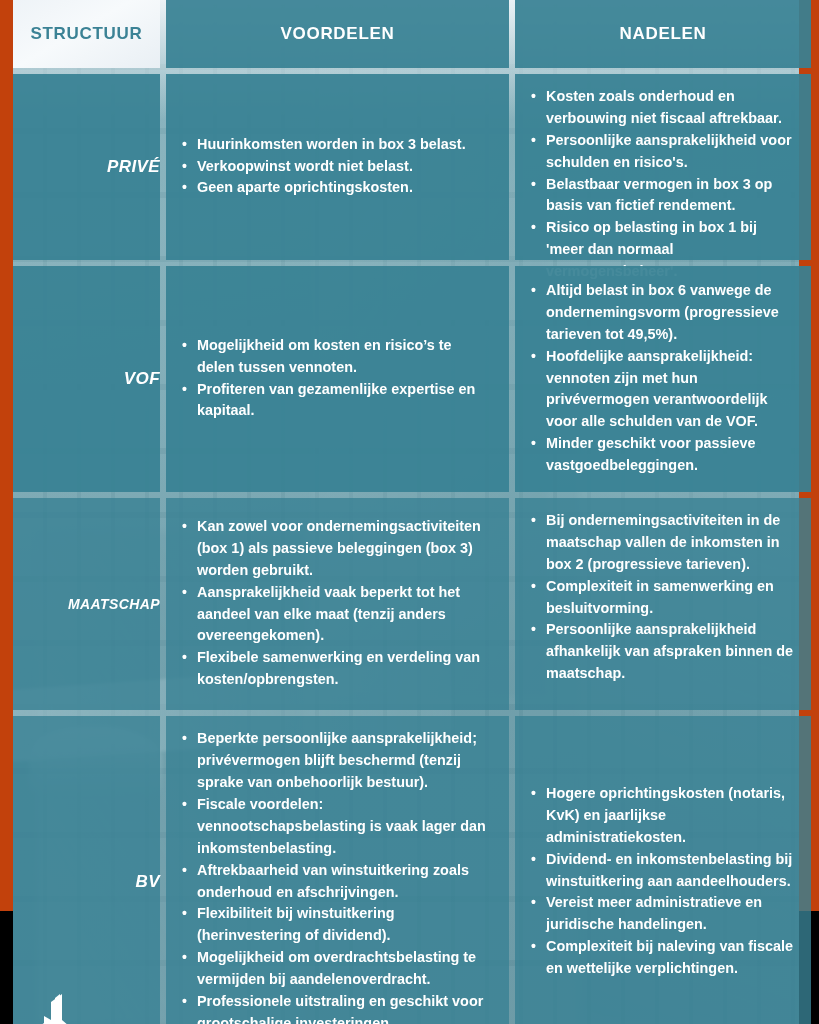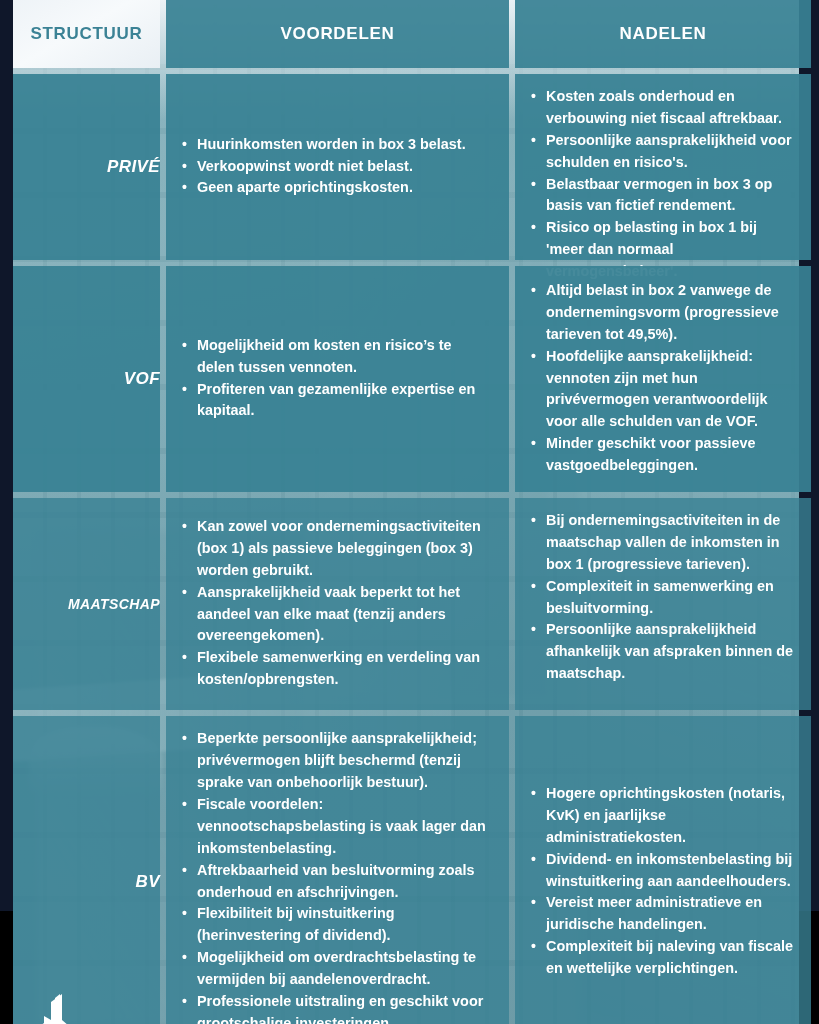--- a/index.html
+++ b/index.html
@@ -8,21 +8,21 @@
     width: 819px;
     height: 1024px;
     background: #000000;
     overflow: hidden;
   }
 
   #slide {
     position: relative;
     width: 819px;
     height: 911px;
-    background: #0f172a;
+    background: #c2410c;
     font-family: "Liberation Sans", sans-serif;
   }
 
   
   .bg-photo {
     position: absolute;
     left: 13px;
     top: 0px;
     width: 786px;
     height: 1024px;
@@ -229,57 +229,57 @@
       <span>VOF</span>
     </div>
     <div class="cell content">
       <ul class="bullets">
         <li>Mogelijkheid om kosten en risico’s te delen tussen vennoten.</li>
         <li>Profiteren van gezamenlijke expertise en kapitaal.</li>
       </ul>
     </div>
     <div class="cell content">
       <ul class="bullets">
-        <li>Altijd belast in box 2 vanwege de ondernemingsvorm (progressieve tarieven tot 49,5%).</li>
+        <li>Altijd belast in box 6 vanwege de ondernemingsvorm (progressieve tarieven tot 49,5%).</li>
         <li>Hoofdelijke aansprakelijkheid: vennoten zijn met hun privévermogen verantwoordelijk voor alle schulden van de VOF.</li>
         <li>Minder geschikt voor passieve vastgoedbeleggingen.</li>
       </ul>
     </div>
 
     <div class="cell rowlabel wide translucent">
       <span>MAATSCHAP</span>
     </div>
     <div class="cell content translucent">
       <ul class="bullets">
         <li>Kan zowel voor ondernemingsactiviteiten (box 1) als passieve beleggingen (box 3) worden gebruikt.</li>
         <li>Aansprakelijkheid vaak beperkt tot het aandeel van elke maat (tenzij anders overeengekomen).</li>
         <li>Flexibele samenwerking en verdeling van kosten/opbrengsten.</li>
       </ul>
     </div>
     <div class="cell content top translucent">
       <ul class="bullets">
-        <li>Bij ondernemingsactiviteiten in de maatschap vallen de inkomsten in box 1 (progressieve tarieven).</li>
+        <li>Bij ondernemingsactiviteiten in de maatschap vallen de inkomsten in box 2 (progressieve tarieven).</li>
         <li>Complexiteit in samenwerking en besluitvorming.</li>
         <li>Persoonlijke aansprakelijkheid afhankelijk van afspraken binnen de maatschap.</li>
       </ul>
     </div>
 
     <div class="cell rowlabel translucent">
       <span>BV</span>
       <svg class="logo" viewBox="0 0 62 56">
         <path fill="#ffffff" d="M6 56 V36 L13 31 V24 L20 28 V10 L31 2 L31 28 L38 34 L38 56 Z"></path>
         <path fill="#ffffff" d="M0 52 H46 V56 H0 Z"></path>
         <path fill="#ffffff" d="M24 6 L29 2 L29 26 L24 22 Z"></path>
       </svg>
     </div>
     <div class="cell content translucent">
       <ul class="bullets">
         <li>Beperkte persoonlijke aansprakelijkheid; privévermogen blijft beschermd (tenzij sprake van onbehoorlijk bestuur).</li>
         <li>Fiscale voordelen: vennootschapsbelasting is vaak lager dan inkomstenbelasting.</li>
-        <li>Aftrekbaarheid van besluitvorming zoals onderhoud en afschrijvingen.</li>
+        <li>Aftrekbaarheid van winstuitkering zoals onderhoud en afschrijvingen.</li>
         <li>Flexibiliteit bij winstuitkering (herinvestering of dividend).</li>
         <li>Mogelijkheid om overdrachtsbelasting te vermijden bij aandelenoverdracht.</li>
         <li>Professionele uitstraling en geschikt voor grootschalige investeringen.</li>
       </ul>
     </div>
     <div class="cell content translucent">
       <ul class="bullets">
         <li>Hogere oprichtingskosten (notaris, KvK) en jaarlijkse administratiekosten.</li>
         <li>Dividend- en inkomstenbelasting bij winstuitkering aan aandeelhouders.</li>
         <li>Vereist meer administratieve en juridische handelingen.</li>

